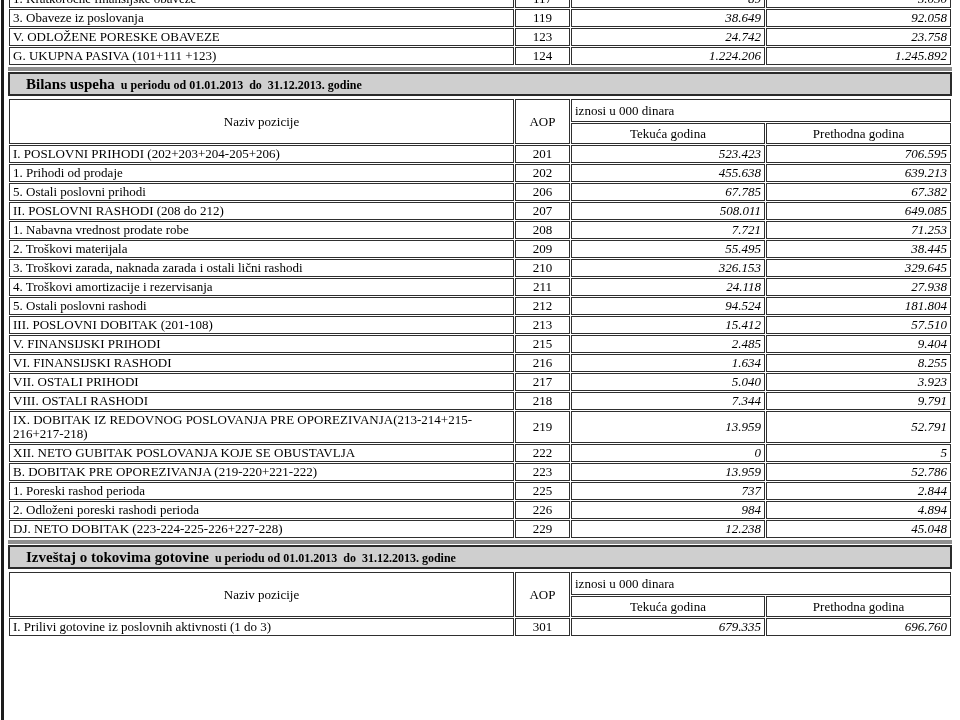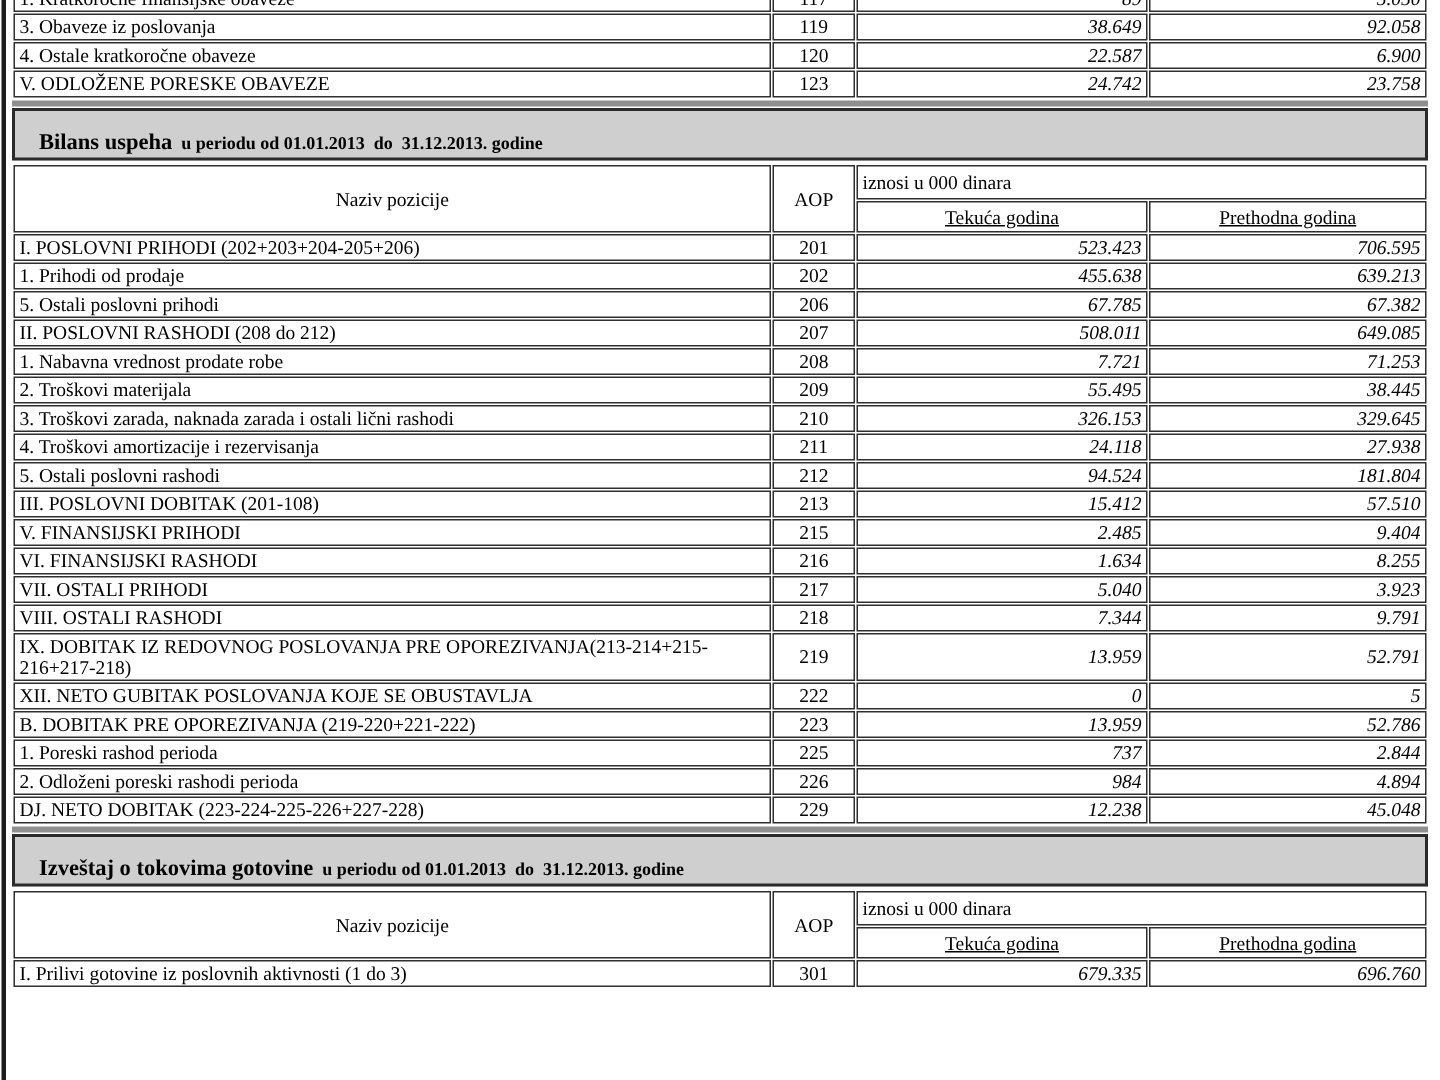--- a/index.html
+++ b/index.html
@@ -37,30 +37,30 @@
     vertical-align: middle;
   }
   .table-top { margin-top: -11px; }
   td.c-label { text-align: left; }
   td.c-aop   { text-align: center; }
   td.c-num   { text-align: right; padding-right: 2px; font-style: italic; }
   th.h { background: #d9d9d9; }
   th.h-naziv { text-align: center; }
   th.h-aop   { text-align: center; }
   th.h-iznosi{ text-align: left; padding-left: 198px; height: 19px; }
-  th.h-sub   { text-align: center; height: 17px; text-decoration: underline; }
+  th.h-sub   { text-align: center; height: 17px; }
   .sep {
     height: 4px;
     background: #8f8f8f;
     margin: 1px 0 1px 0;
   }
   .band {
     border: 2px solid #2b2b2b;
     background: #cfcfcf;
-    padding: 12px 6px 1px 16px;
+    padding: 1px 6px 1px 16px;
     margin-bottom: 2px;
     white-space: nowrap;
   }
   .band-title {
     font-weight: bold;
     font-size: 15px;
   }
   .band-period {
     font-weight: bold;
     font-size: 12px;
@@ -91,36 +91,36 @@
             <td class="c-num">5.050</td>
           </tr>
 
           <tr>
             <td class="c-label">3. Obaveze iz poslovanja</td>
             <td class="c-aop">119</td>
             <td class="c-num">38.649</td>
             <td class="c-num">92.058</td>
           </tr>
 
-          <tr>
-            <td class="c-label">4. Ostale kratkoročne obaveze</td>
-            <td class="c-aop">120</td>
-            <td class="c-num">22.587</td>
-            <td class="c-num">6.900</td>
-          </tr>
 
 
 
           <tr>
             <td class="c-label">V. ODLOŽENE PORESKE OBAVEZE</td>
             <td class="c-aop">123</td>
             <td class="c-num">24.742</td>
             <td class="c-num">23.758</td>
           </tr>
 
+          <tr>
+            <td class="c-label">G. UKUPNA PASIVA (101+111 +123)</td>
+            <td class="c-aop">124</td>
+            <td class="c-num">1.224.206</td>
+            <td class="c-num">1.245.892</td>
+          </tr>
 
         </tbody>
     </table>
 
     <div class="sep"></div>
     <div class="band">
       <span class="band-title">Bilans uspeha</span><span class="band-period">u periodu od 01.01.2013  do  31.12.2013. godine</span>
     </div>
     <table class="grid">
       <colgroup>

